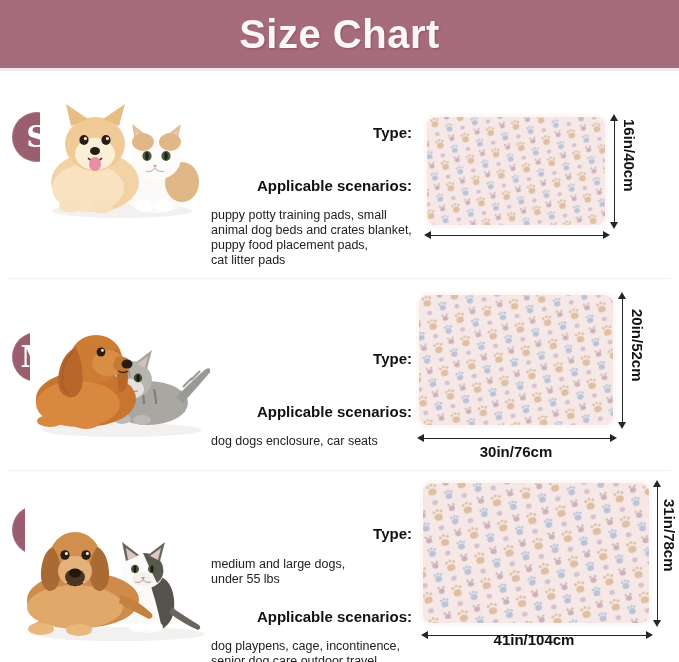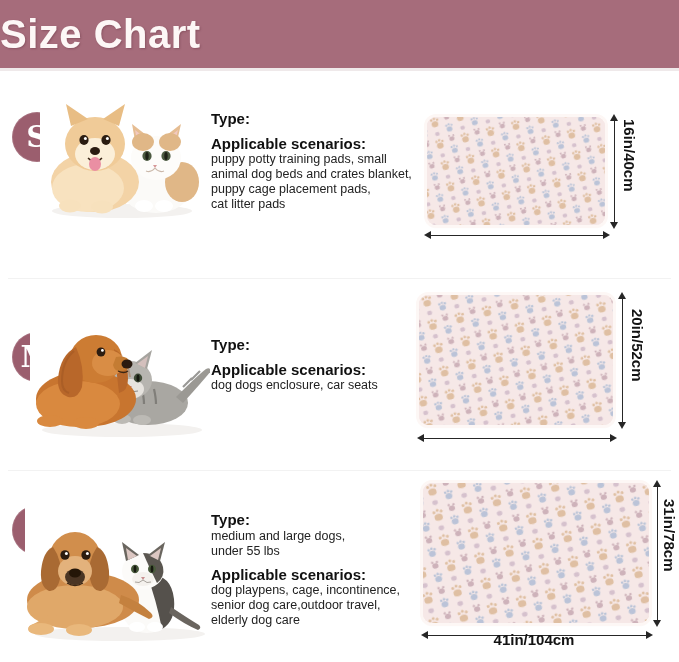--- a/index.html
+++ b/index.html
@@ -17,21 +17,21 @@
   }
 
   
   .header-bar {
     position: absolute;
     left: 0; top: 0;
     width: 679px; height: 68px;
     background: #a66c7b;
     display: flex;
     align-items: center;
-    justify-content: flex-start;
+    justify-content: center;
   }
   .header-title {
     color: #fdf7f6;
     font-size: 40px;
     font-weight: bold;
     letter-spacing: 0.5px;
     text-shadow: 1px 1px 2px rgba(90,40,55,0.35);
     line-height: 1;
   }
   .header-underline {
@@ -90,22 +90,23 @@
 
   
   .textcol {
     position: absolute;
     width: 215px;
   }
   .label-head {
     font-size: 15px;
     font-weight: bold;
     line-height: 1.18;
-    margin: 0;
+    margin: 14px;
     color: #111111;
+    text-align: right;
   }
   .label-body {
     font-size: 12.5px;
     line-height: 1.2;
     margin: 0 0 0 0;
     color: #222222;
     white-space: pre-line;
   }
   .gap { height: 7px; }
 
@@ -238,21 +239,21 @@
       </g>
     </svg>
   </div>
 
   <div class="textcol" style="left:211px; top:36px;">
     <p class="label-head">Type:</p>
     <div class="gap"></div>
     <p class="label-head">Applicable scenarios:</p>
     <p class="label-body">puppy potty training pads, small
 animal dog beds and crates blanket,
-puppy cage placement pads,
+puppy food placement pads,
 cat litter pads</p>
   </div>
 
   <div class="pad-wrap" style="left:0; top:0; width:679px; height:200px;">
     <div class="pad" style="left:427px; top:43px; width:178px; height:108px;">
       <div class="pad-surface">
         <svg width="178" height="108" viewBox="0 0 178 108" preserveAspectRatio="none">
           <defs>
             <pattern id="pawS" width="26" height="22" patternUnits="userSpaceOnUse" patternTransform="rotate(-14)">
               <g opacity="0.85">
@@ -378,20 +379,21 @@
           <rect width="194" height="130" fill="#f6e7e6"></rect>
           <rect width="194" height="130" fill="url(#pawM)"></rect>
           <rect width="194" height="130" fill="#ffffff" opacity="0.07"></rect>
         </svg>
       </div>
     </div>
 
     <div class="dim-line-h" style="left:423px; top:155px; width:188px;"></div>
     <div class="arrow arrow-left" style="left:417px; top:151px;"></div>
     <div class="arrow arrow-right" style="left:610px; top:151px;"></div>
+    <div class="dim-label-h" style="left:436px; top:160px; width:160px;">30in/76cm</div>
 
     <div class="dim-line-v" style="left:622px; top:15px; height:124px;"></div>
     <div class="arrow arrow-up" style="left:618px; top:9px;"></div>
     <div class="arrow arrow-down" style="left:618px; top:139px;"></div>
     <div class="dim-label-v" style="left:646px; top:26px;">20in/52cm</div>
   </div>
 </div>
 
 <div class="row row-l">
 

